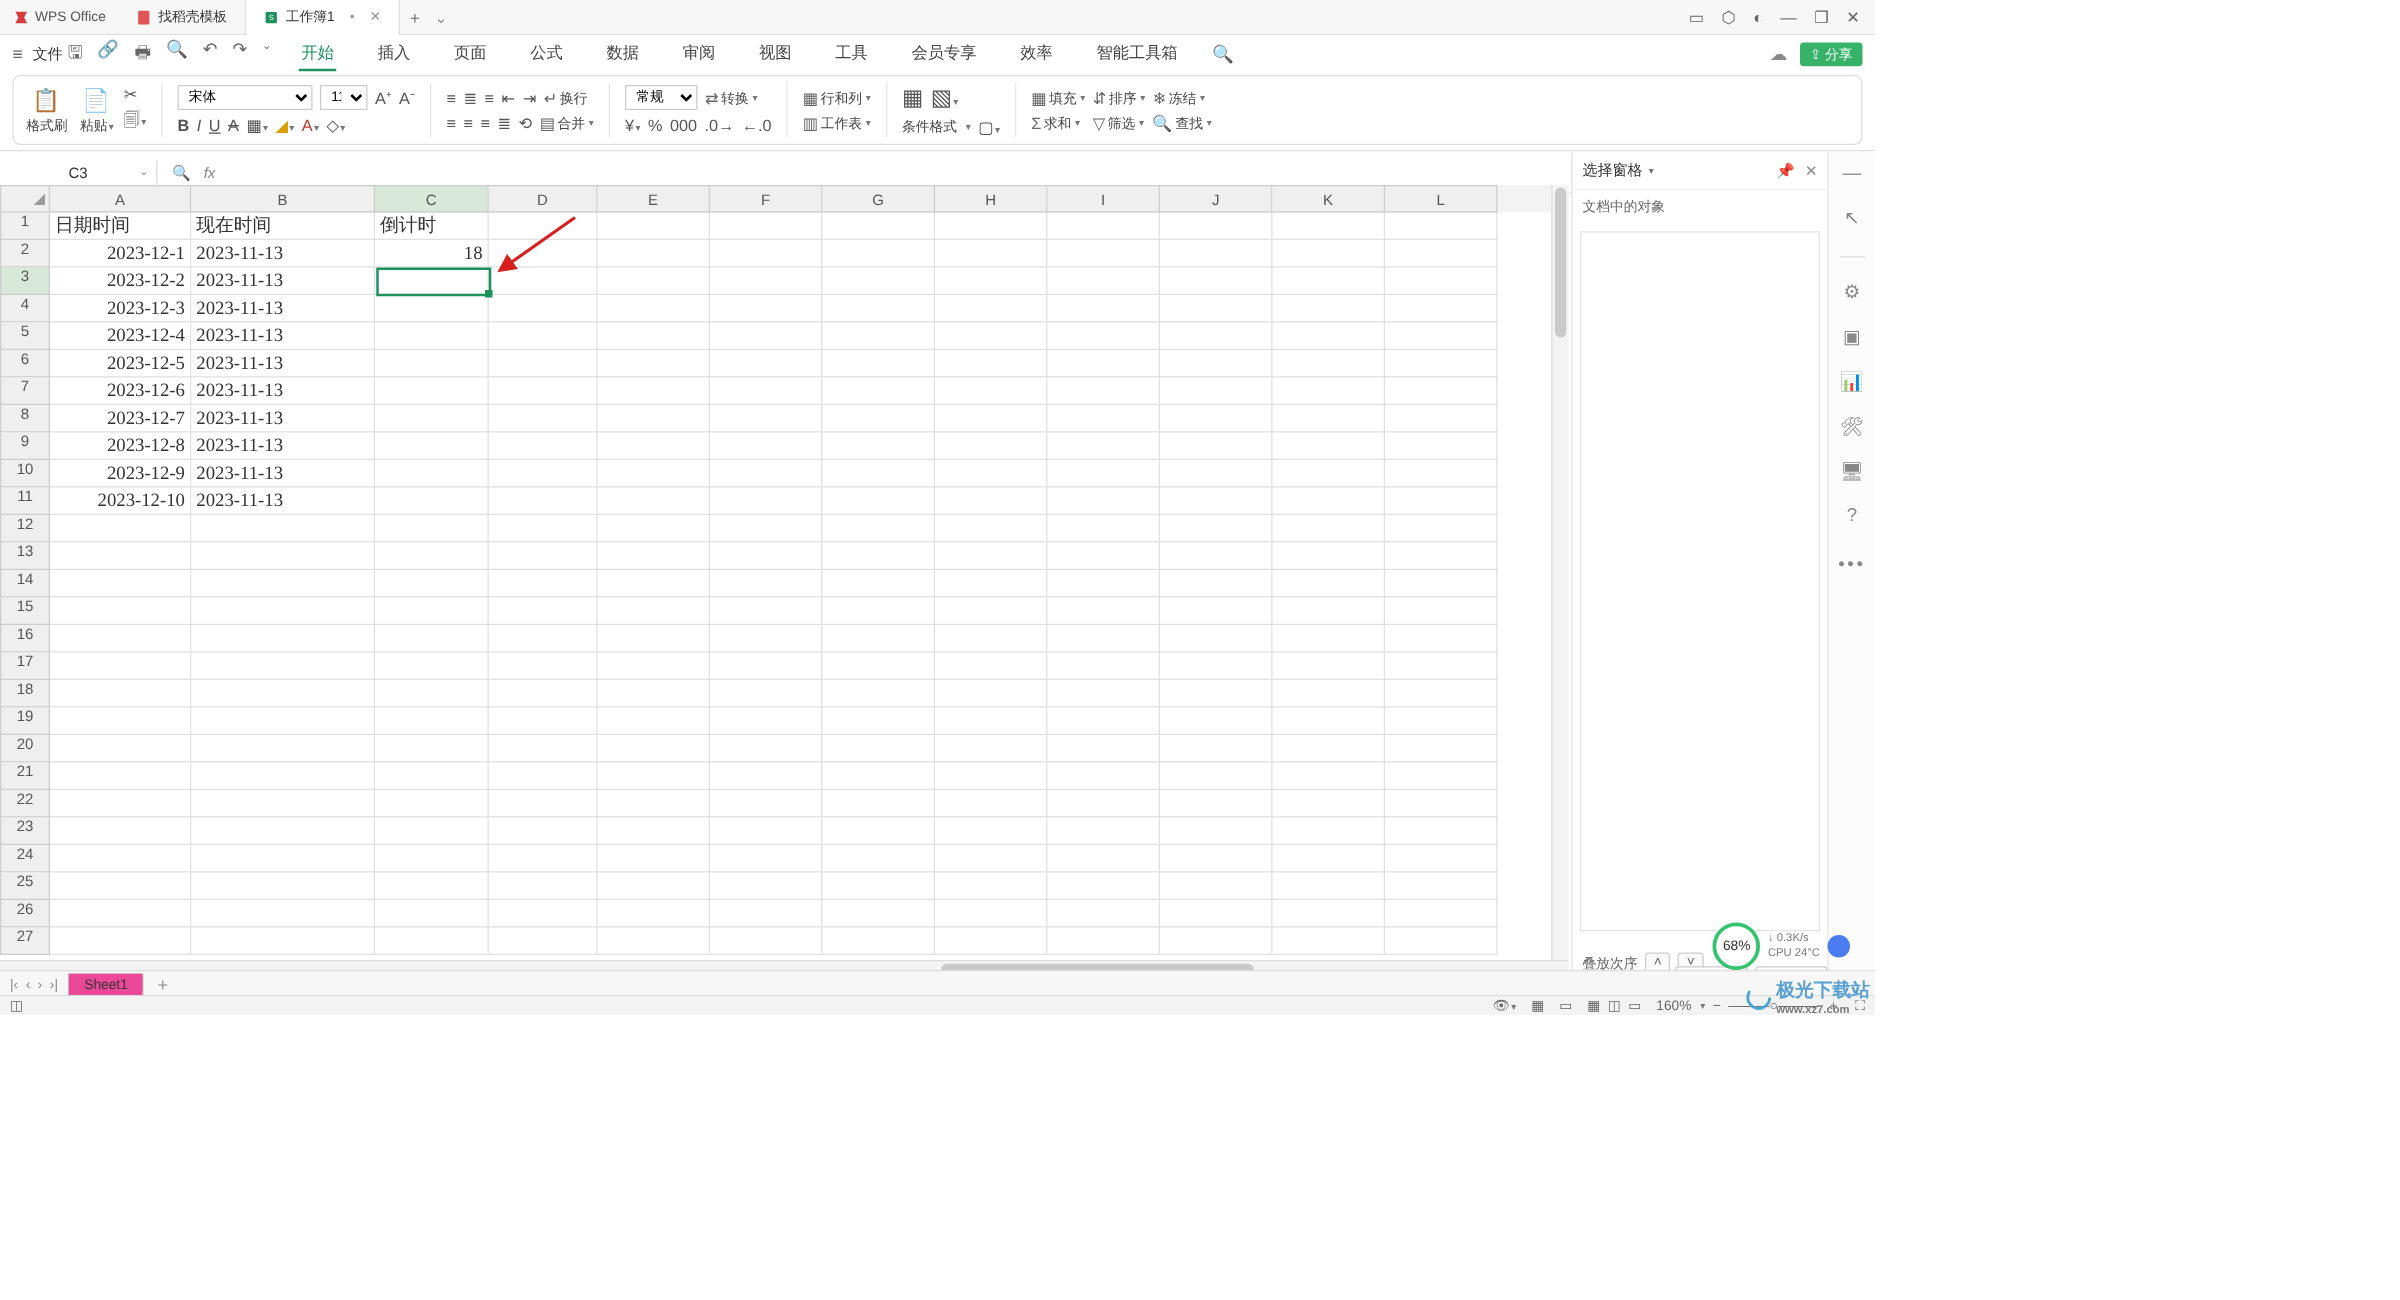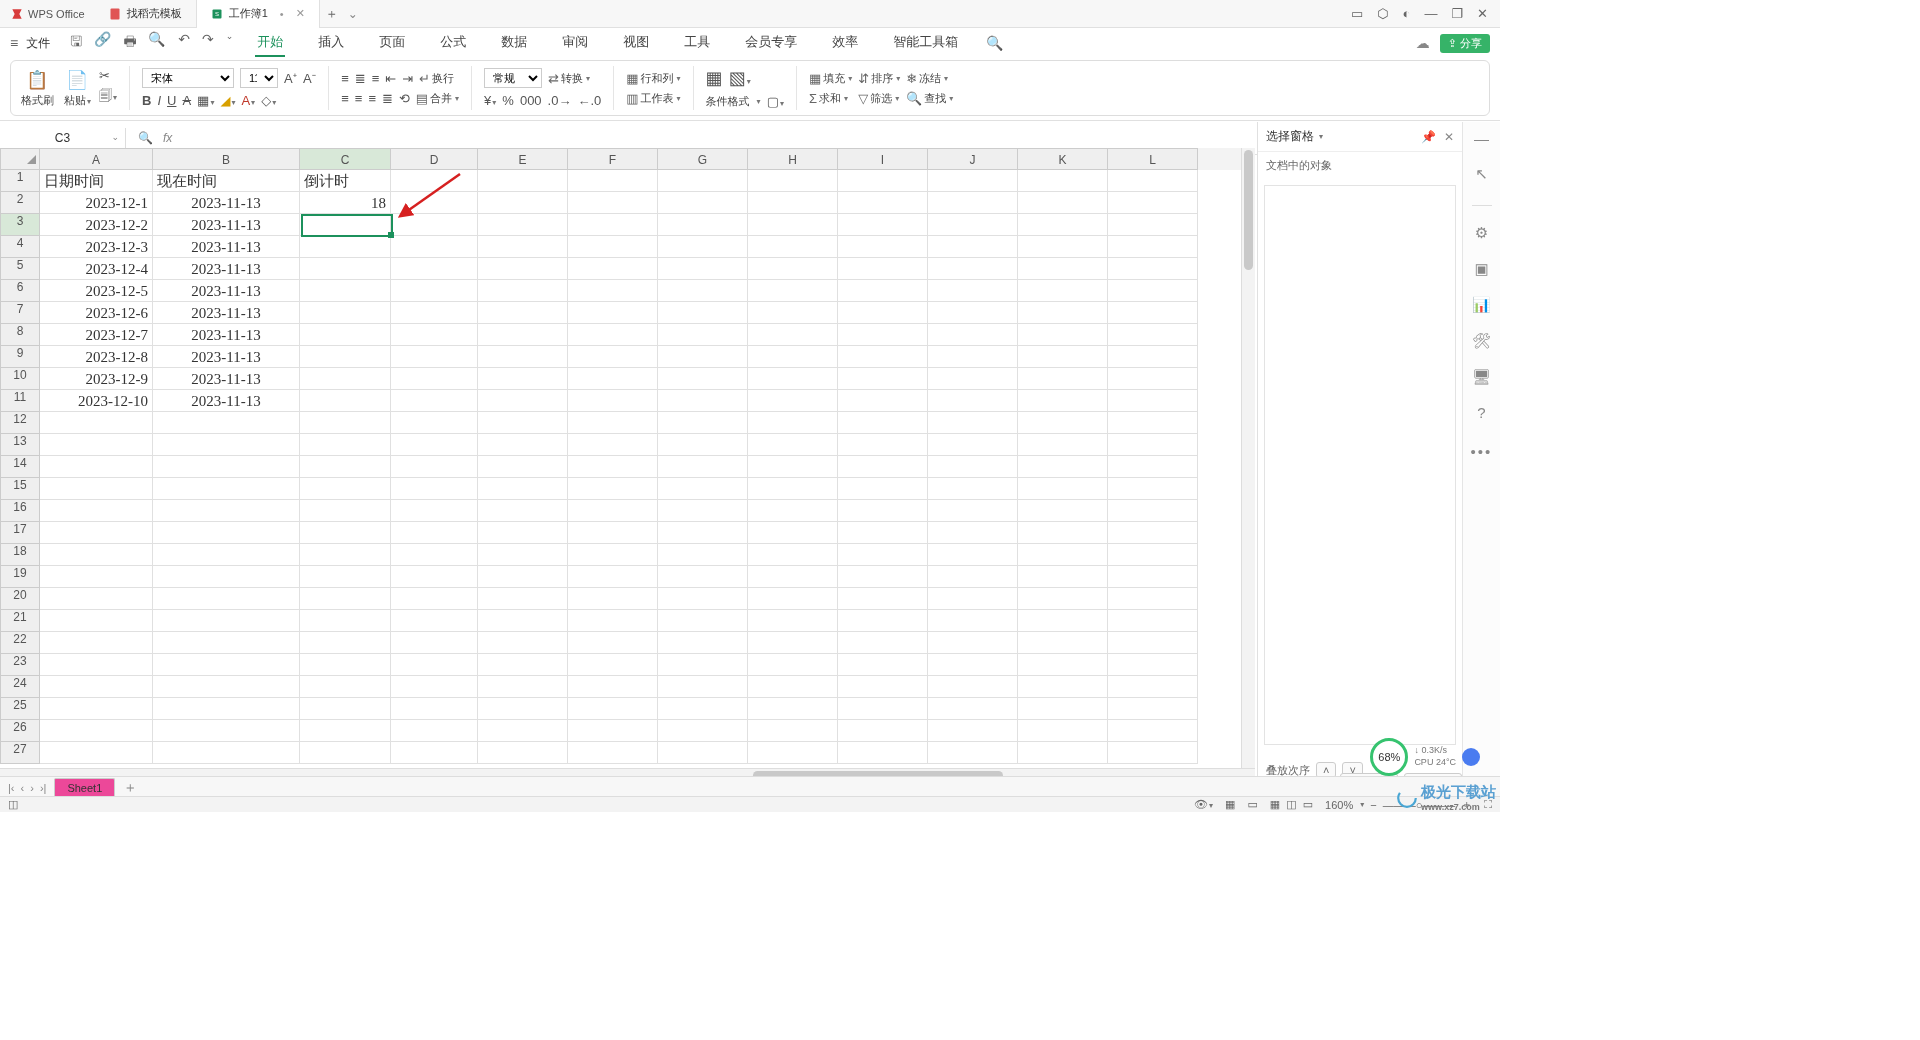--- a/index.html
+++ b/index.html
@@ -14,42 +14,42 @@
 .tab.active { background:#fff; }
 .tab svg { width:12px; height:12px; }
 .tab-close { margin-left:6px; color:#999; }
 .tab-add { width:24px; text-align:center; color:#666; font-size:13px; }
 .titlebar-right { margin-left:auto; display:flex; gap:14px; padding-right:12px; align-items:center; }
 .titlebar-right span { color:#666; cursor:pointer; font-size:13px; }
 
 
 .menubar { height:30px; display:flex; align-items:center; padding:0 10px; gap:4px; background:#fff; }
 .hamburger { color:#666; font-size:14px; margin-right:4px; }
-.file-menu { font-size:12px; margin-right:16px; }
+.file-menu { font-size:12px; margin-right:0; }
 .qat { display:flex; gap:12px; margin-right:18px; color:#666; }
 .qat span { font-size:14px; }
 .ribbons { display:flex; gap:31px; }
 .ribbon-tab { font-size:13px; color:#444; cursor:pointer; padding:4px 2px; }
 .ribbon-tab.active { color:#1c915c; border-bottom:2px solid #1c915c; }
 .menubar-right { margin-left:auto; display:flex; align-items:center; gap:10px; }
 .search-ico { color:#888; font-size:14px; }
 .share-btn { background:#36b368; color:#fff; padding:2px 8px; border-radius:3px; font-size:11px; display:flex; align-items:center; gap:3px; }
 .cloud-ico { color:#888; font-size:14px; }
 
 
 .ribbon-body { height:56px; border:1px solid #ddd; border-radius:6px; margin:2px 10px 4px 10px; background:#fff; display:flex; align-items:center; padding:0 8px; gap:6px; }
 .rbgroup { display:flex; flex-direction:column; gap:2px; align-items:center; padding:0 2px; }
 .rbcol { display:flex; flex-direction:column; gap:3px; }
 .rbrow { display:flex; gap:6px; align-items:center; }
 .rbsep { width:1px; height:44px; background:#e5e5e5; margin:0 6px; }
 .big-ico { font-size:18px; color:#555; }
 .small-label { font-size:11px; color:#444; }
 .mini-ico { font-size:13px; color:#555; }
 .font-sel { border:1px solid #ccc; height:20px; font-size:11px; padding:0 4px; background:#fff; }
-.font-sel.name { width:92px; }
+.font-sel.name { width:108px; }
 .font-sel.size { width:38px; }
 .dd-arr { font-size:8px; color:#777; margin-left:1px; }
 .btn-chip { display:flex; align-items:center; gap:2px; font-size:11px; color:#444; cursor:pointer; }
 .btn-chip .ic { font-size:13px; color:#666; }
 
 
 .fxbar { height:35px; display:flex; align-items:center; border-top:1px solid #e0e0e0; border-bottom:1px solid #e0e0e0; }
 .namebox { width:126px; border-right:1px solid #ddd; text-align:center; font-size:12px; padding:3px 0; position:relative; }
 .namebox .dd { position:absolute; right:6px; top:4px; color:#888; font-size:9px; }
 .fx-tools { display:flex; gap:10px; padding:0 12px; color:#888; }
@@ -62,21 +62,21 @@
 .corner svg { width:9px; height:9px; fill:#9a9a9a; }
 .ch { height:22px; border:1px solid #ccc; border-left:none; background:#efefef; text-align:center; font-size:12px; color:#555; line-height:22px; }
 .ch.colA{width:113px;} .ch.colB{width:147px;} .ch.colC{width:91px;} .ch.colD{width:87px;}
 .ch.colE,.ch.colF,.ch.colG,.ch.colH,.ch.colI,.ch.colJ,.ch.colK,.ch.colL{width:90px;}
 .ch.hiC{ background:#d8e8d8; }
 .rows { }
 .row { display:flex; }
 .rh { width:40px; border:1px solid #ccc; border-top:none; background:#efefef; text-align:center; font-size:12px; color:#555; }
 .rh.hi { background:#d8e8d8; }
 .cell { border:1px solid #e0e0e0; border-top:none; border-left:none; padding:1px 4px; font-size:15px; font-family:SimSun,serif; height:22px; line-height:20px; overflow:hidden; white-space:nowrap; }
-.c-A{width:113px;} .c-B{width:147px;text-align:center;} .c-C{width:91px;text-align:right;} .c-D{width:87px;}
+.c-A{width:113px;} .c-B{width:147px;text-align:left;} .c-C{width:91px;text-align:right;} .c-D{width:87px;}
 .c-E,.c-F,.c-G,.c-H,.c-I,.c-J,.c-K,.c-L{width:90px;}
 .row[data-rn="1"] .cell{ font-size:15px; }
 .row[data-rn="1"] .c-A,.row[data-rn="1"] .c-B,.row[data-rn="1"] .c-C{ text-align:left; }
 .c-A{ text-align:right; }
 .row[data-rn="1"] .c-A{ text-align:left; }
 
 .sel-cell { position:absolute; border:2px solid #1c915c; pointer-events:none; }
 .sel-handle { position:absolute; width:6px; height:6px; background:#1c915c; right:-3px; bottom:-3px; }
 
 .red-arrow { position:absolute; pointer-events:none; }

